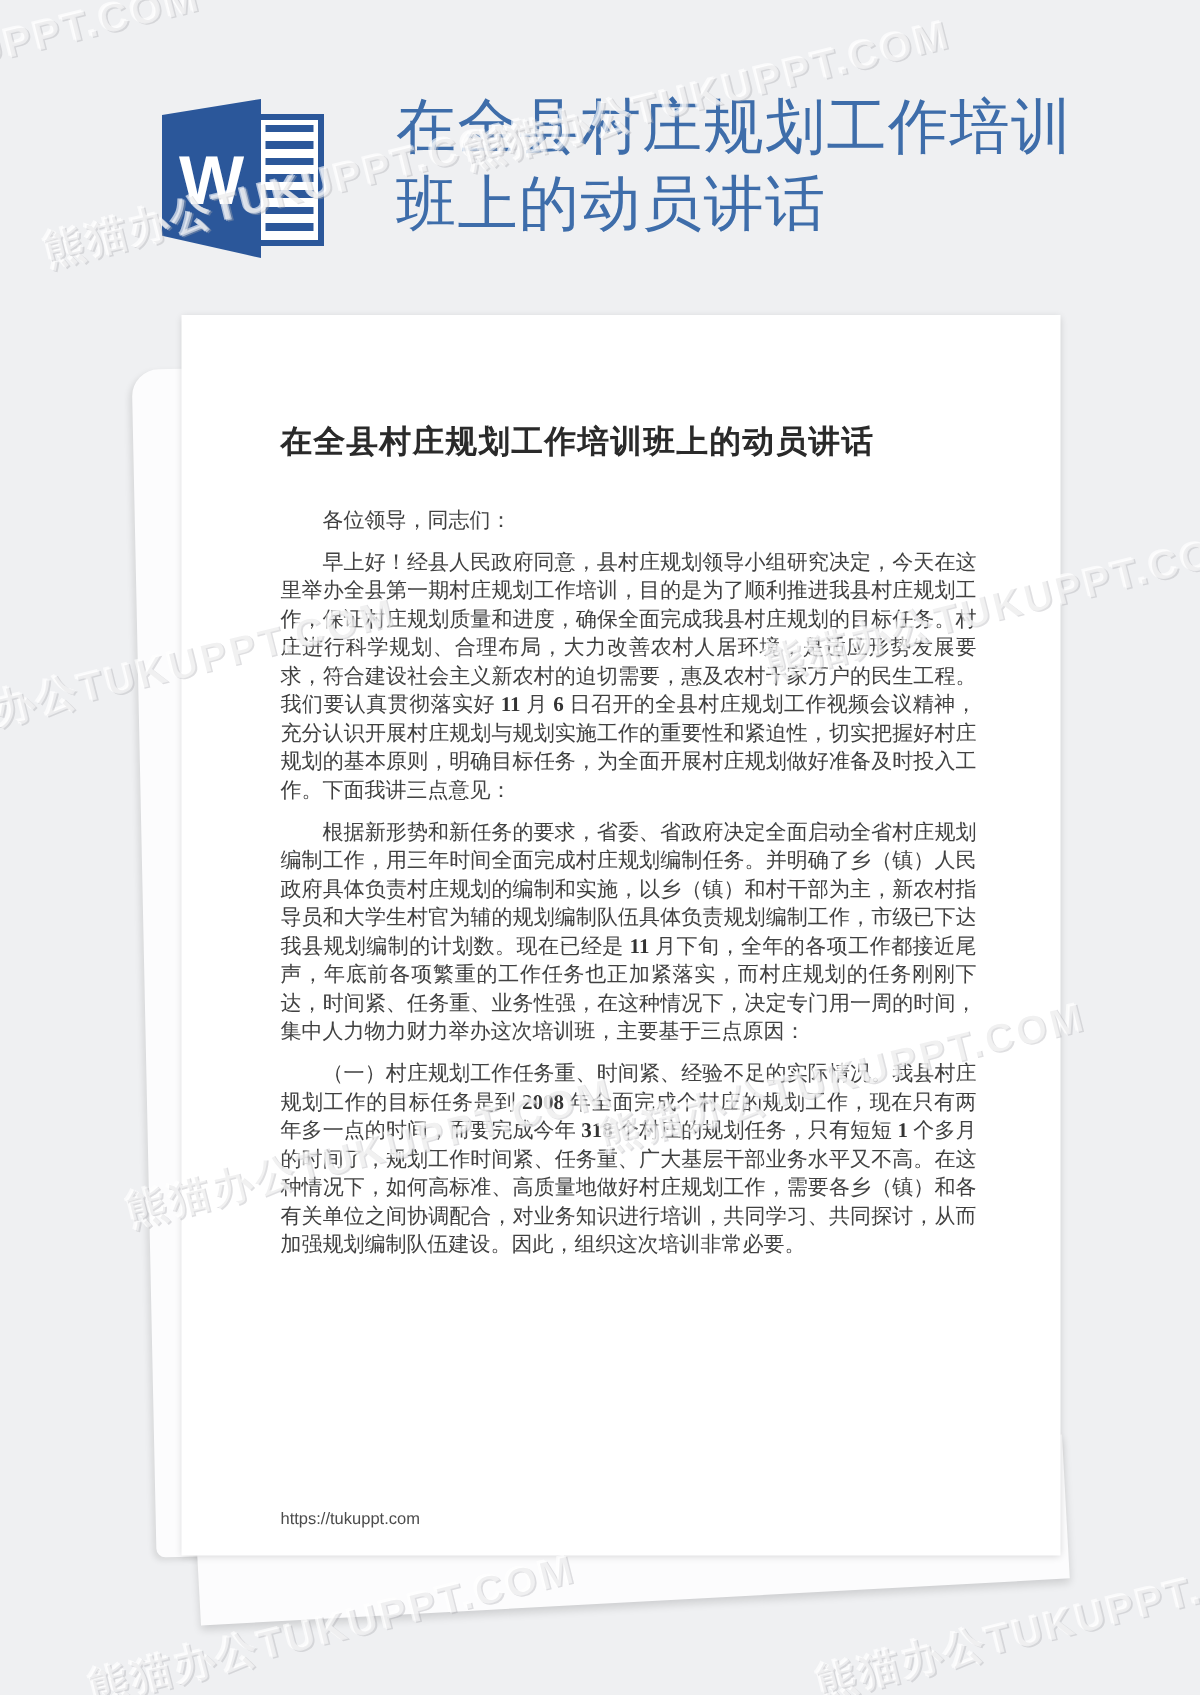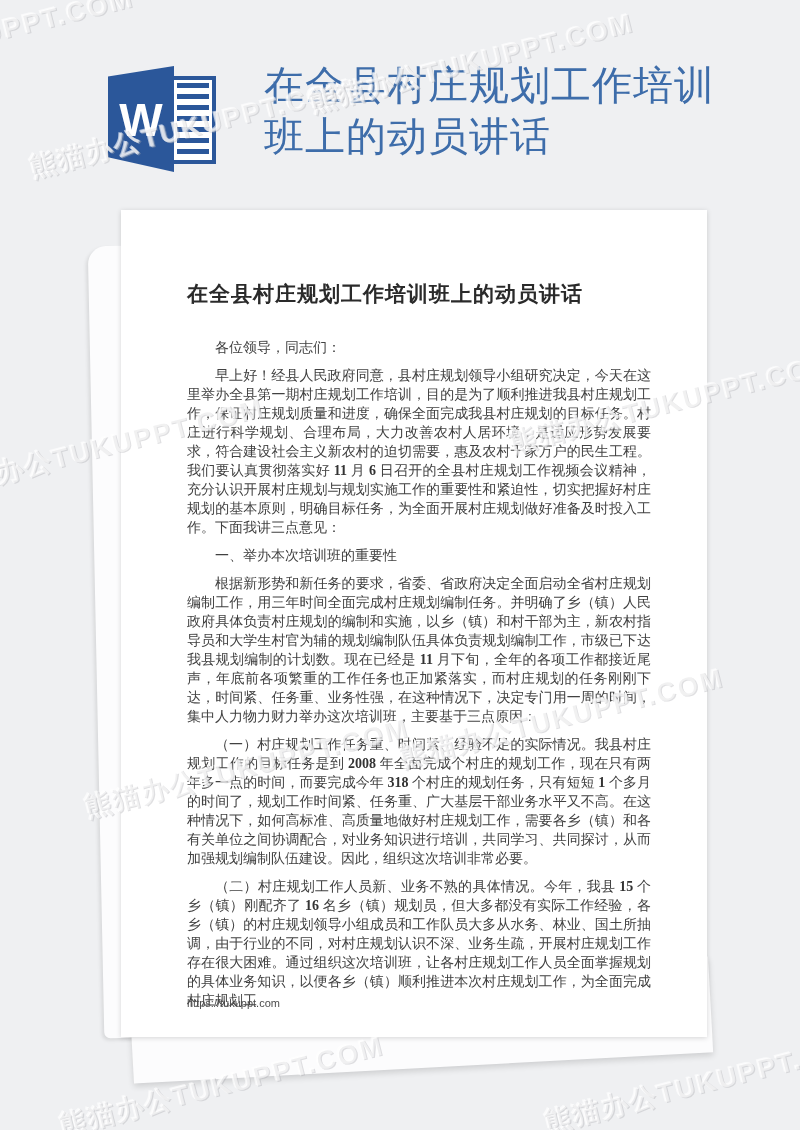--- a/index.html
+++ b/index.html
@@ -72,21 +72,21 @@
   }
   .doc-body p {
     font-size:14px; line-height:19px; color:#414141;
     text-align:justify; text-indent:2em; margin:9px 0;
   }
   .doc-body p .num {
     font-family:Liberation Serif, serif;
     font-weight:600; color:#333;
   }
   .page-footer {
-    position:absolute; left:66px; bottom:28px;
+    position:absolute; left:66px; bottom:18px;
     font-size:11px; color:#4c4c4c;
     font-family:"Liberation Sans", sans-serif;
   }
 
   
   .wm-layer { position:absolute; inset:0; z-index:3; pointer-events:none; }
   .wm {
     position:absolute; white-space:nowrap;
     font-size:27px; font-weight:bold; letter-spacing:2px;
     font-family:"Liberation Sans", sans-serif;
@@ -112,24 +112,22 @@
 </div>
 
 <div class="sheet-left"></div>
 <div class="sheet-bottom"></div>
 
 <div class="main-page">
   <div class="doc-title">在全县村庄规划工作培训班上的动员讲话</div>
   <div class="doc-body">
       <p class="para greeting">各位领导，同志们：</p>
       <p class="para body">早上好！经县人民政府同意，县村庄规划领导小组研究决定，今天在这里举办全县第一期村庄规划工作培训，目的是为了顺利推进我县村庄规划工作，保证村庄规划质量和进度，确保全面完成我县村庄规划的目标任务。村庄进行科学规划、合理布局，大力改善农村人居环境，是适应形势发展要求，符合建设社会主义新农村的迫切需要，惠及农村千家万户的民生工程。我们要认真贯彻落实好 <span class="num">11</span> 月 <span class="num">6</span> 日召开的全县村庄规划工作视频会议精神，充分认识开展村庄规划与规划实施工作的重要性和紧迫性，切实把握好村庄规划的基本原则，明确目标任务，为全面开展村庄规划做好准备及时投入工作。下面我讲三点意见：</p>
-      <p class="para heading">一、举办本次培训班的重要性</p>
       <p class="para body">根据新形势和新任务的要求，省委、省政府决定全面启动全省村庄规划编制工作，用三年时间全面完成村庄规划编制任务。并明确了乡（镇）人民政府具体负责村庄规划的编制和实施，以乡（镇）和村干部为主，新农村指导员和大学生村官为辅的规划编制队伍具体负责规划编制工作，市级已下达我县规划编制的计划数。现在已经是 <span class="num">11</span> 月下旬，全年的各项工作都接近尾声，年底前各项繁重的工作任务也正加紧落实，而村庄规划的任务刚刚下达，时间紧、任务重、业务性强，在这种情况下，决定专门用一周的时间，集中人力物力财力举办这次培训班，主要基于三点原因：</p>
       <p class="para body">（一）村庄规划工作任务重、时间紧、经验不足的实际情况。我县村庄规划工作的目标任务是到 <span class="num">2008</span> 年全面完成个村庄的规划工作，现在只有两年多一点的时间，而要完成今年 <span class="num">318</span> 个村庄的规划任务，只有短短 <span class="num">1</span> 个多月的时间了，规划工作时间紧、任务重、广大基层干部业务水平又不高。在这种情况下，如何高标准、高质量地做好村庄规划工作，需要各乡（镇）和各有关单位之间协调配合，对业务知识进行培训，共同学习、共同探讨，从而加强规划编制队伍建设。因此，组织这次培训非常必要。</p>
-      <p class="para body">（二）村庄规划工作人员新、业务不熟的具体情况。今年，我县 <span class="num">15</span> 个乡（镇）刚配齐了 <span class="num">16</span> 名乡（镇）规划员，但大多都没有实际工作经验，各乡（镇）的村庄规划领导小组成员和工作队员大多从水务、林业、国土所抽调，由于行业的不同，对村庄规划认识不深、业务生疏，开展村庄规划工作存在很大困难。通过组织这次培训班，让各村庄规划工作人员全面掌握规划的具体业务知识，以便各乡（镇）顺利推进本次村庄规划工作，为全面完成村庄规划工</p>
     </div>
   <div class="page-footer">https://tukuppt.com</div>
 </div>
 
 <div class="wm-layer">
   <div class="wm" style="left:-190px; top:60px;">熊猫办公TUKUPPT.COM</div>
   <div class="wm" style="left:30px;  top:150px;">熊猫办公TUKUPPT.COM</div>
   <div class="wm" style="left:310px; top:85px;">熊猫办公TUKUPPT.COM</div>
   <div class="wm" style="left:-60px; top:470px;">熊猫办公TUKUPPT.COM</div>
   <div class="wm" style="left:510px; top:425px;">熊猫办公TUKUPPT.COM</div>

